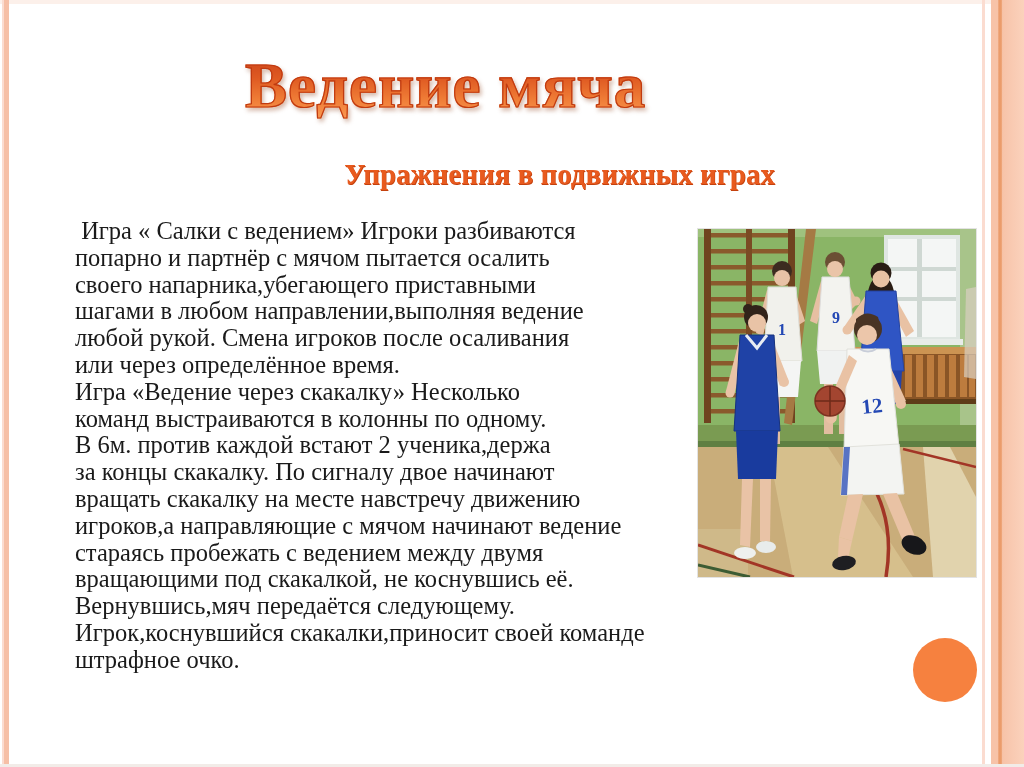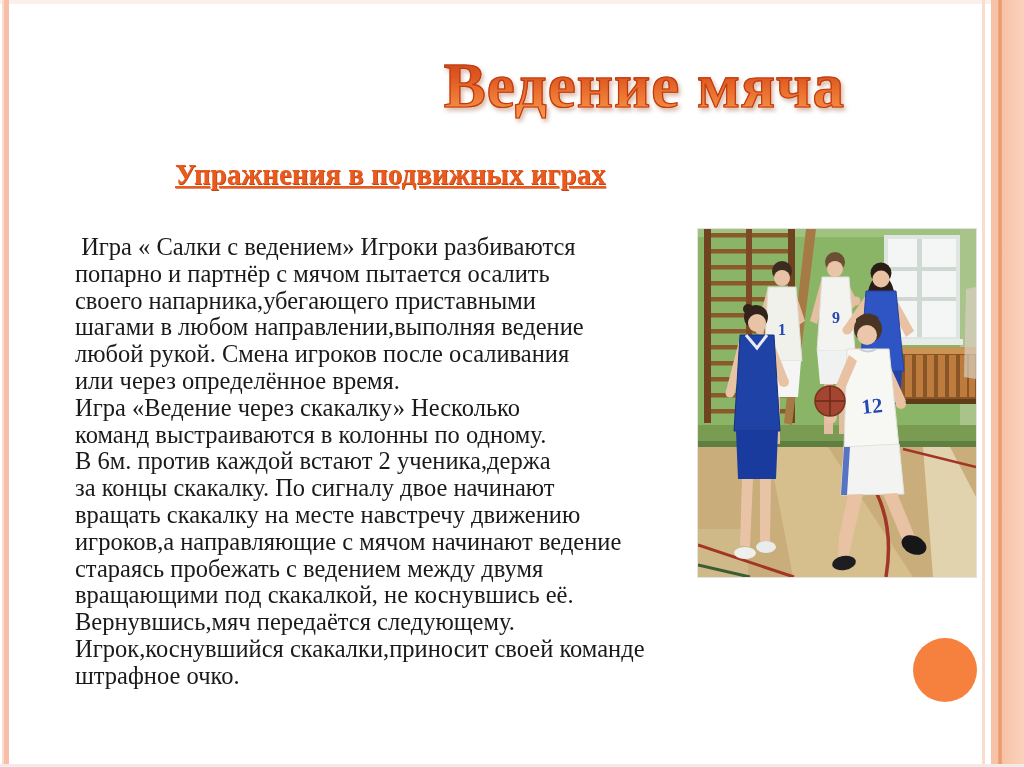--- a/index.html
+++ b/index.html
@@ -20,41 +20,40 @@
   .right-band{
     position:absolute;left:991px;top:0;bottom:0;width:33px;
     background:linear-gradient(90deg,
       #f7c3a8 0%, #f7c3a8 20%,
       var(--stripe_dark,#eb9c6b) 24%, var(--stripe_dark,#eb9c6b) 31%,
       #f7c3a8 35%, #f9cab2 65%, #fbd2bc 100%);
   }
   
   .title{
     position:absolute;left:245px;top:52px;width:600px;
-    text-align:right;
+    text-align:left;
     font-size:63px;font-weight:bold;line-height:1.1;
     background:linear-gradient(180deg,#c84018 0%,#df5a22 38%,#ef7c36 68%,#fb9c55 100%);
     -webkit-background-clip:text;background-clip:text;
     color:transparent;
     -webkit-text-stroke:1.2px var(--title_outline,#c03a10);
     filter:drop-shadow(2px 3px 2px rgba(140,60,20,0.35));
     letter-spacing:1px;
   }
   
   .subtitle{
     position:absolute;left:175px;top:158px;width:600px;
-    text-align:left;font-weight:bold;
+    text-align:right;font-weight:bold;
     font-size:29px;line-height:33px;
     color:var(--subtitle_orange,#e85a1e);
     text-shadow:0.6px 0.6px 0 #c4410e;
-    text-decoration:underline;
   }
   
   .body-text{
-    position:absolute;left:75px;top:234px;width:660px;
+    position:absolute;left:75px;top:218px;width:660px;
     font-size:24.5px;line-height:26.8px;
     color:var(--text_black,#1a1a1a);
     white-space:pre;
   }
   
   .photo{
     position:absolute;left:698px;top:229px;width:278px;height:348px;
     outline:1px solid #e3e3e3;
   }
   .photo svg{display:block;}

